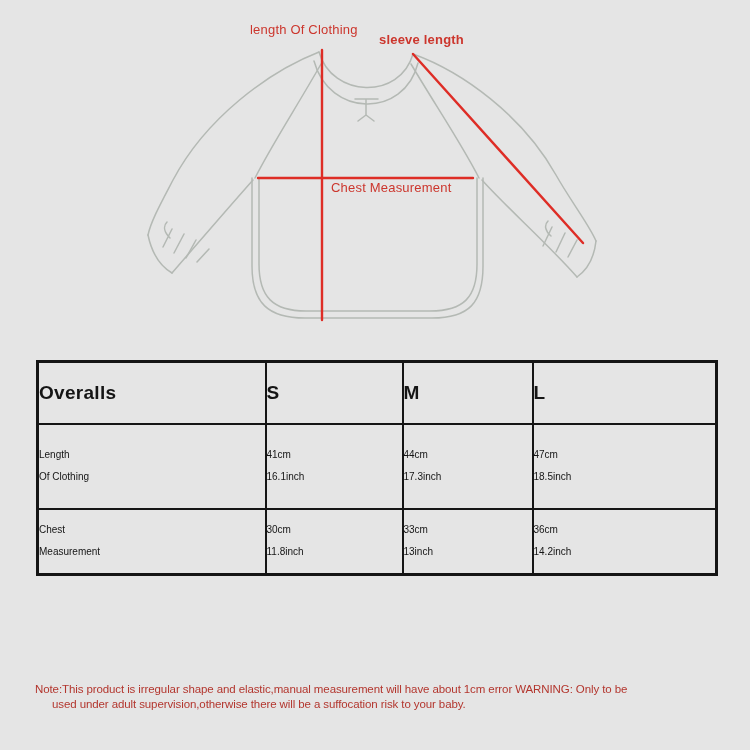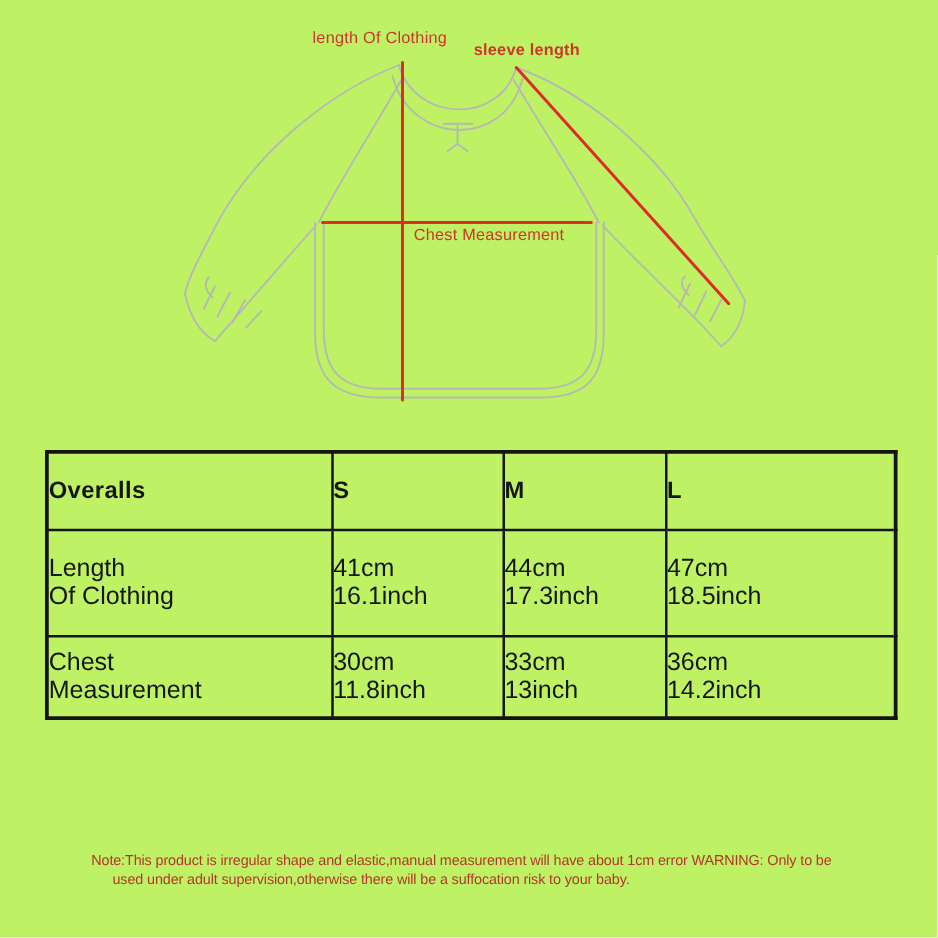--- a/index.html
+++ b/index.html
@@ -5,21 +5,21 @@
   html, body {
     margin: 0;
     padding: 0;
     background: #ffffff;
     font-family: "Liberation Sans", sans-serif;
   }
   .stage {
     position: relative;
     width: 750px;
     height: 750px;
-    background: #bef264;
+    background: #e5e5e5;
     overflow: hidden;
   }
   .diagram-wrap {
     position: absolute;
     left: 0;
     top: 0;
     width: 750px;
     height: 355px;
   }
   .diagram-label {
@@ -47,32 +47,31 @@
     border: 2px solid #151515;
     text-align: left;
     vertical-align: middle;
     padding: 0;
   }
   tr.hdr-row { height: 62px; }
   tr.data-row-a { height: 85px; }
   tr.data-row-b { height: 66px; }
   tr.data-row-c { height: 73px; }
   .hdr-cell { font-size: 19px; font-weight: bold; letter-spacing: 0.3px; }
-  .cell-line { display: block; font-size: 20px; line-height: 22px; }
+  .cell-line { display: block; font-size: 10px; line-height: 22px; }
 
   .note {
     position: absolute;
     left: 0;
     top: 682px;
     width: 696px;
     color: #b3362e;
     font-size: 11.5px;
     line-height: 15px;
     letter-spacing: -0.1px;
-    padding-left: 38px;
   }
   .note .nl1 { margin-left: 35px; }
   .note .nl2 { margin-left: 52px; }
 </style>
 </head>
 <body>
 
 <div class="stage">
 
   <div class="diagram-wrap">

